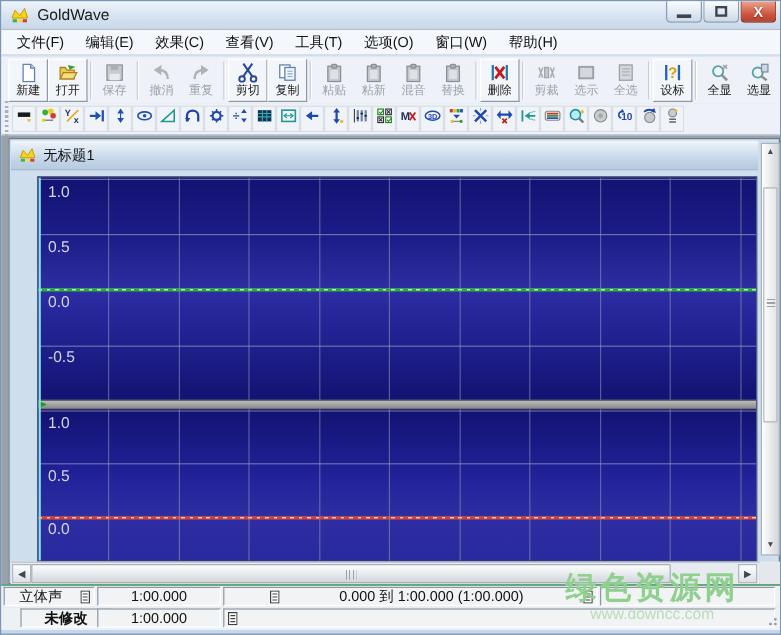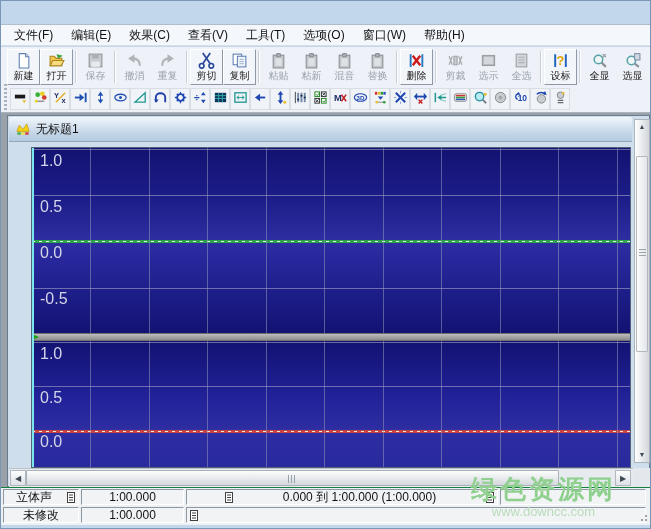--- a/index.html
+++ b/index.html
@@ -56,21 +56,21 @@
 
   .doc-client{position:absolute;left:1px;top:27px;width:623px;height:324px;background:#cfdeec;}
   .waveform{position:absolute;left:22px;top:4px;width:600px;height:321px;background:#17177e;border:1px solid #55607a;overflow:hidden;}
   .chan{position:absolute;left:0;width:600px;}
   .chan.top{top:0;height:186px;
     background:linear-gradient(#121272 0%,#1d1d8a 28%,#2e2ea2 50%,#26269a 62%,#121272 100%);}
   .chan.bottom{top:193px;height:128px;
     background:linear-gradient(#121272 0%,#22229a 45%,#2e2ea2 70%,#29299e 100%);}
   .hline{position:absolute;left:0;width:100%;height:1px;background:rgba(165,165,195,.6);}
   .vline{position:absolute;top:0;height:321px;width:1px;background:rgba(150,150,185,.55);}
-  .amp-label{position:absolute;left:8px;font-size:16px;color:#d4d4e8;}
+  .amp-label{position:absolute;left:8px;font-size:13px;color:#d4d4e8;}
   .zero{position:absolute;left:0;width:100%;height:3px;}
   .zero .dash{position:absolute;left:0;top:1px;width:100%;height:1px;
     background:repeating-linear-gradient(90deg,rgba(235,255,240,.9) 0 3px,transparent 3px 7px);}
   .zero.green{background:#2ea34c;}
   .zero.red{background:#c84444;}
   .separator{position:absolute;left:0;top:185px;width:600px;height:8px;
     background:linear-gradient(#bdbdbd,#8c8c8c);border-top:1px solid #6f6f6f;border-bottom:1px solid #707070;z-index:5;}
   .sep-marker{position:absolute;left:0;top:0;width:0;height:0;
     border-left:7px solid #15a015;border-top:3px solid transparent;border-bottom:3px solid transparent;}
   .sel-edge{position:absolute;left:0;top:0;width:2px;height:321px;background:#7de6ec;z-index:6;}
@@ -116,20 +116,40 @@
     background:
       radial-gradient(circle at 8px 8px,#9aa2aa 1px,transparent 1.4px),
       radial-gradient(circle at 8px 4px,#9aa2aa 1px,transparent 1.4px),
       radial-gradient(circle at 4px 8px,#9aa2aa 1px,transparent 1.4px);}
 </style>
 </head>
 <body>
 
 <div class="app">
 
+  <div class="titlebar">
+    <span class="app-icon"><svg viewBox="0 0 16 16" width="100%" height="100%">
+          <path d="M1.5 10L4 3.5 8 8l4-6 2.5 8z" fill="#f6d418" stroke="#c89600" stroke-width="0.8"></path>
+          <rect x="2" y="11" width="3.6" height="2.6" fill="#48b048"></rect>
+          <rect x="6.2" y="11" width="3.6" height="2.6" fill="#f0e040"></rect>
+          <rect x="10.4" y="11" width="3.6" height="2.6" fill="#d04040"></rect>
+        </svg></span>
+    <span class="title-text">GoldWave</span>
+    <div class="win-controls">
+      <div class="winbtn">
+          <span class="glyph-min"></span>
+        </div>
+      <div class="winbtn">
+          <span class="glyph-max"></span>
+        </div>
+      <div class="winbtn close">
+          <span class="glyph-x">X</span>
+        </div>
+    </div>
+  </div>
 
   <div class="menubar" id="menubar">
       <div class="menu-item">文件(F)</div>
       <div class="menu-item">编辑(E)</div>
       <div class="menu-item">效果(C)</div>
       <div class="menu-item">查看(V)</div>
       <div class="menu-item">工具(T)</div>
       <div class="menu-item">选项(O)</div>
       <div class="menu-item">窗口(W)</div>
       <div class="menu-item">帮助(H)</div>
@@ -578,21 +598,21 @@
       <span class="txt">0.000 到 1:00.000 (1:00.000)</span>
       <span class="mini-icon"><svg viewBox="0 0 8 11" width="8" height="11">
             <rect x="0.5" y="0.5" width="7" height="10" fill="#fff" stroke="#404040"></rect>
             <path d="M2 3h4M2 5.5h4M2 8h4" stroke="#404040"></path>
           </svg></span>
     </div>
     <div class="seg" style="left:499px;width:146px;"></div>
   </div>
 
   <div class="statusbar row2">
-    <div class="seg" style="left:2px;width:76px;">
+    <div class="seg" style="left:16px;width:76px;font-weight:bold;">
       <span class="txt">未修改</span>
     </div>
     <div class="seg" style="left:80px;width:103px;">
       <span class="txt">1:00.000</span>
     </div>
     <div class="seg" style="left:185px;width:460px;">
       <span class="mini-icon"><svg viewBox="0 0 8 11" width="8" height="11">
             <rect x="0.5" y="0.5" width="7" height="10" fill="#fff" stroke="#404040"></rect>
             <path d="M2 3h4M2 5.5h4M2 8h4" stroke="#404040"></path>
           </svg></span>

